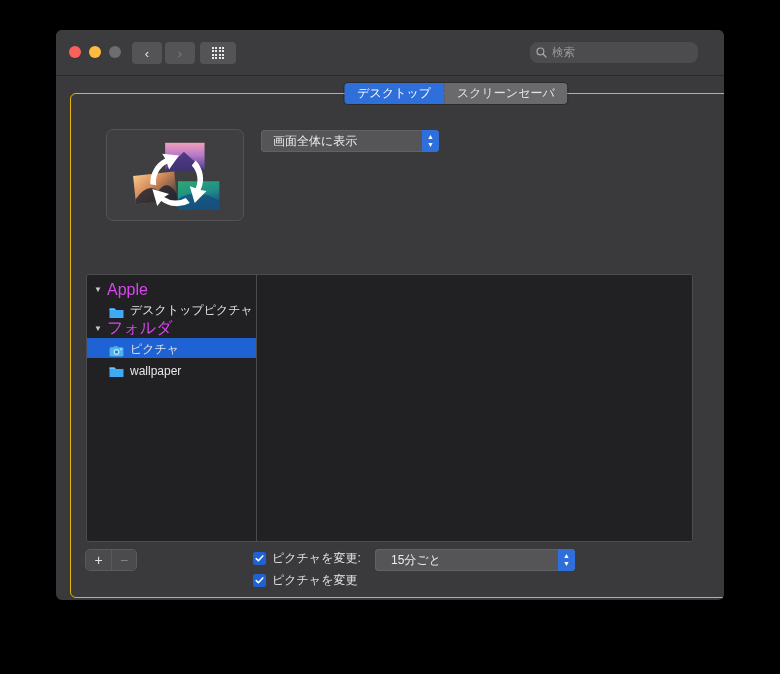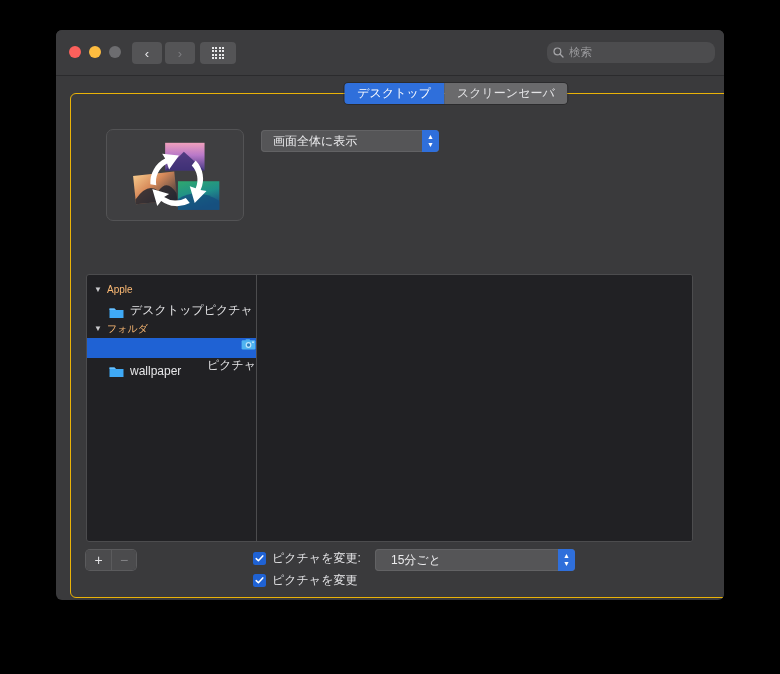--- a/index.html
+++ b/index.html
@@ -94,21 +94,21 @@
     top: 14px;
     text-align: center;
     color: #e6e6e8;
     font-size: 13px;
     letter-spacing: 0.3px;
     pointer-events: none;
   }
 
   #search-field {
     position: absolute;
-    right: 9px;
+    right: 26px;
     top: 12px;
     width: 168px;
     height: 21px;
     background: #4c4c4e;
     border-radius: 8px;
     display: flex;
     align-items: center;
     padding: 0 6px;
     gap: 5px;
   }
@@ -234,32 +234,32 @@
     padding-left: 7px;
     gap: 4px;
   }
   .disclosure {
     color: #c9c9cc;
     font-size: 8px;
     line-height: 1;
     width: 9px;
   }
   .group-label {
-    color: #fdba74;
-    font-size: 10px;
+    color: #d946ef;
+    font-size: 16px;
   }
 
   .item-row {
     display: flex;
     align-items: flex-end;
     height: 20px;
     padding-left: 22px;
     gap: 6px;
   }
-  .item-row.selected { background: #1f62d4; flex-direction: column; }
+  .item-row.selected { background: #1f62d4; }
   .item-label {
     color: #e6e6e8;
     font-size: 12px;
     white-space: nowrap;
   }
   .item-icon { width: 15px; height: 13px; flex: 0 0 auto; display: block; }
 
   
   #addremove {
     position: absolute;

